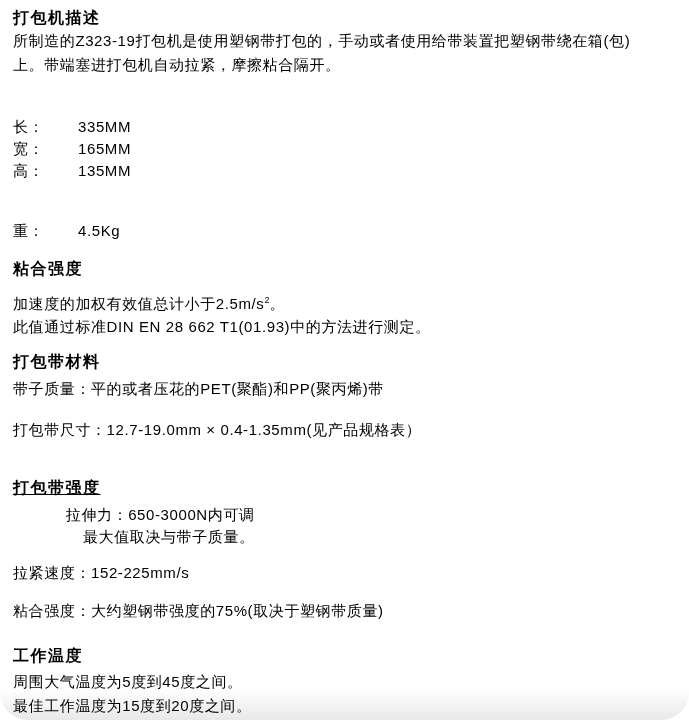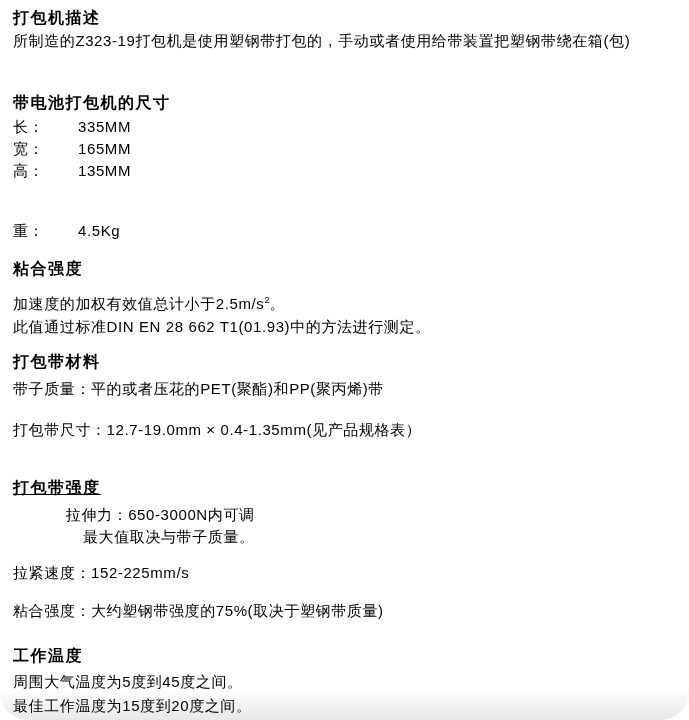--- a/index.html
+++ b/index.html
@@ -63,23 +63,23 @@
 </style>
 </head>
 <body>
 
 <div class="page">
 
   <div id="h1" class="abs hd">打包机描述</div>
 
   <div id="p1" class="abs bd para">
     <span class="ln">所制造的Z323-19打包机是使用塑钢带打包的，手动或者使用给带装置把塑钢带绕在箱(包)</span>
+    <span class="ln">上。带端塞进打包机自动拉紧，摩擦粘合隔开。</span>
   </div>
 
-  <div id="h2" class="abs hd">带电池打包机的尺寸</div>
 
   <div id="dims" class="abs bd">
     <div class="dimrow">
       <span class="dimlabel">长：</span>
       <span>335MM</span>
     </div>
     <div class="dimrow">
       <span class="dimlabel">宽：</span>
       <span>165MM</span>
     </div>

